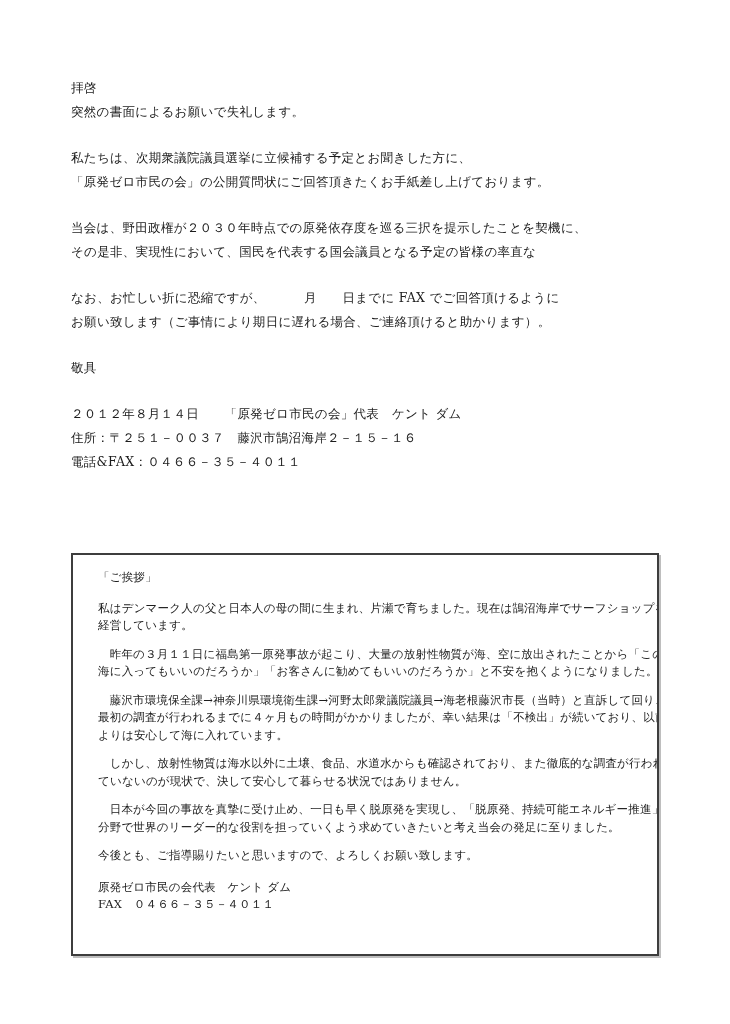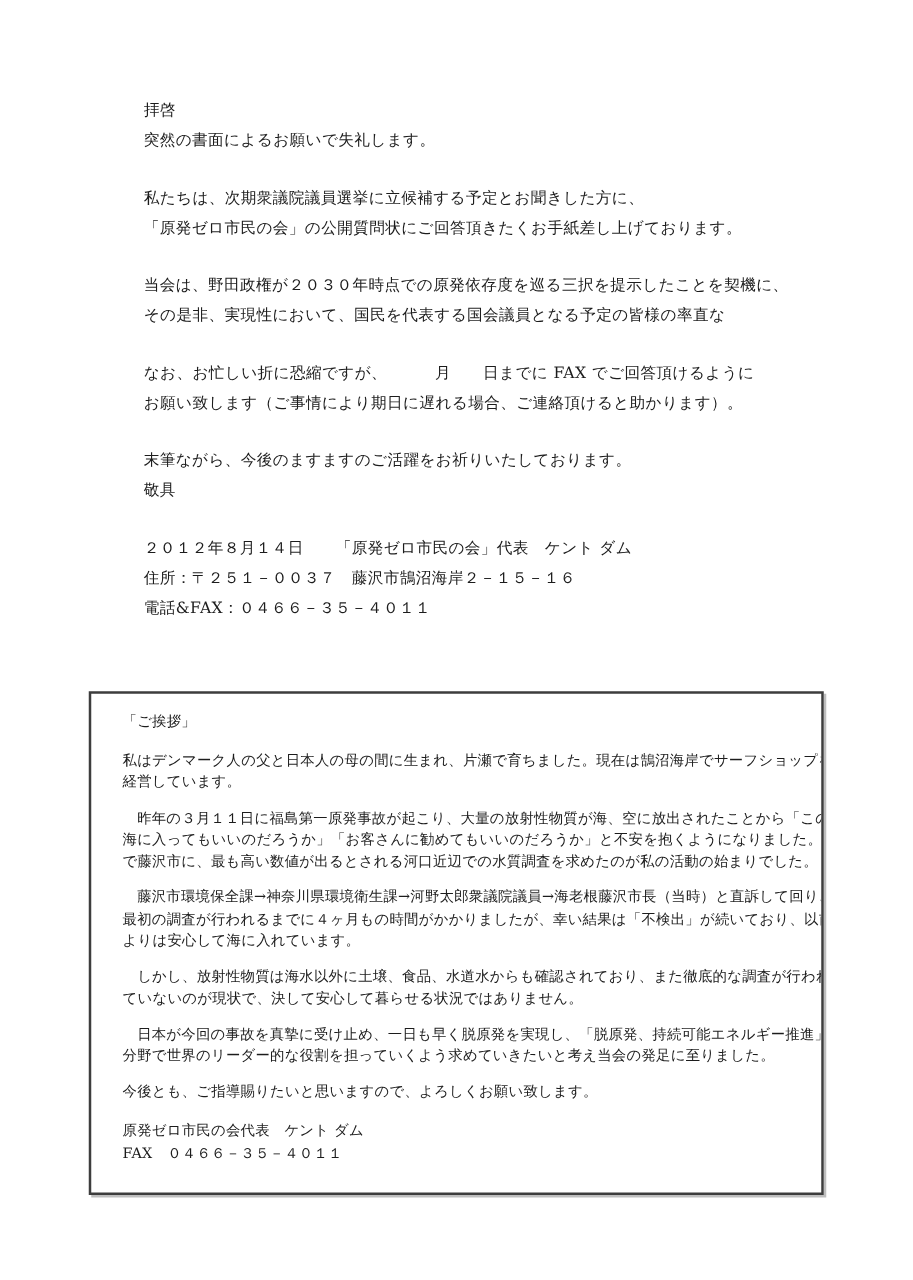--- a/index.html
+++ b/index.html
@@ -15,21 +15,21 @@
   .letter-body {
     position: absolute;
     left: 71px;
     top: 76px;
     width: 596px;
     font-size: 12.5px;
     line-height: 24px;
     letter-spacing: 0.3px;
   }
   .para { margin: 0 0 22px 0; }
-  .line { white-space: pre-wrap; min-height: 24px; margin-left: 44px; }
+  .line { white-space: pre-wrap; min-height: 24px; }
   .greeting-box {
     position: absolute;
     left: 71px;
     top: 553px;
     width: 588px;
     height: 403px;
     box-sizing: border-box;
     border: 2px solid #3d3d3d;
     box-shadow: 2px 2px 0 rgba(110,110,110,0.45);
     padding: 14px 12px 12px 25px;
@@ -64,21 +64,20 @@
       <div class="line">当会は、野田政権が２０３０年時点での原発依存度を巡る三択を提示したことを契機に、</div>
       <div class="line">その是非、実現性において、国民を代表する国会議員となる予定の皆様の率直な</div>
     </div>
 
     <div class="para">
       <div class="line">なお、お忙しい折に恐縮ですが、　　　月　　日までに FAX でご回答頂けるように</div>
       <div class="line">お願い致します（ご事情により期日に遅れる場合、ご連絡頂けると助かります）。</div>
     </div>
 
     <div class="para">
-      <div class="line">末筆ながら、今後のますますのご活躍をお祈りいたしております。</div>
       <div class="line">敬具</div>
     </div>
 
     <div class="para">
       <div class="line">２０１２年８月１４日　　「原発ゼロ市民の会」代表　ケント ダム</div>
       <div class="line">住所：〒２５１－００３７　藤沢市鵠沼海岸２－１５－１６</div>
       <div class="line">電話&amp;FAX：０４６６－３５－４０１１</div>
     </div>
 
   </div>
@@ -88,21 +87,20 @@
     <div class="box-title">「ご挨拶」</div>
 
     <div class="box-para">
       <div class="bline">私はデンマーク人の父と日本人の母の間に生まれ、片瀬で育ちました。現在は鵠沼海岸でサーフショップを</div>
       <div class="bline">経営しています。</div>
     </div>
 
     <div class="box-para">
       <div class="bline">　昨年の３月１１日に福島第一原発事故が起こり、大量の放射性物質が海、空に放出されたことから「この</div>
       <div class="bline">海に入ってもいいのだろうか」「お客さんに勧めてもいいのだろうか」と不安を抱くようになりました。そこ</div>
-      <div class="bline">で藤沢市に、最も高い数値が出るとされる河口近辺での水質調査を求めたのが私の活動の始まりでした。</div>
     </div>
 
     <div class="box-para">
       <div class="bline">　藤沢市環境保全課→神奈川県環境衛生課→河野太郎衆議院議員→海老根藤沢市長（当時）と直訴して回り、</div>
       <div class="bline">最初の調査が行われるまでに４ヶ月もの時間がかかりましたが、幸い結果は「不検出」が続いており、以前</div>
       <div class="bline">よりは安心して海に入れています。</div>
     </div>
 
     <div class="box-para">
       <div class="bline">　しかし、放射性物質は海水以外に土壌、食品、水道水からも確認されており、また徹底的な調査が行われ</div>

